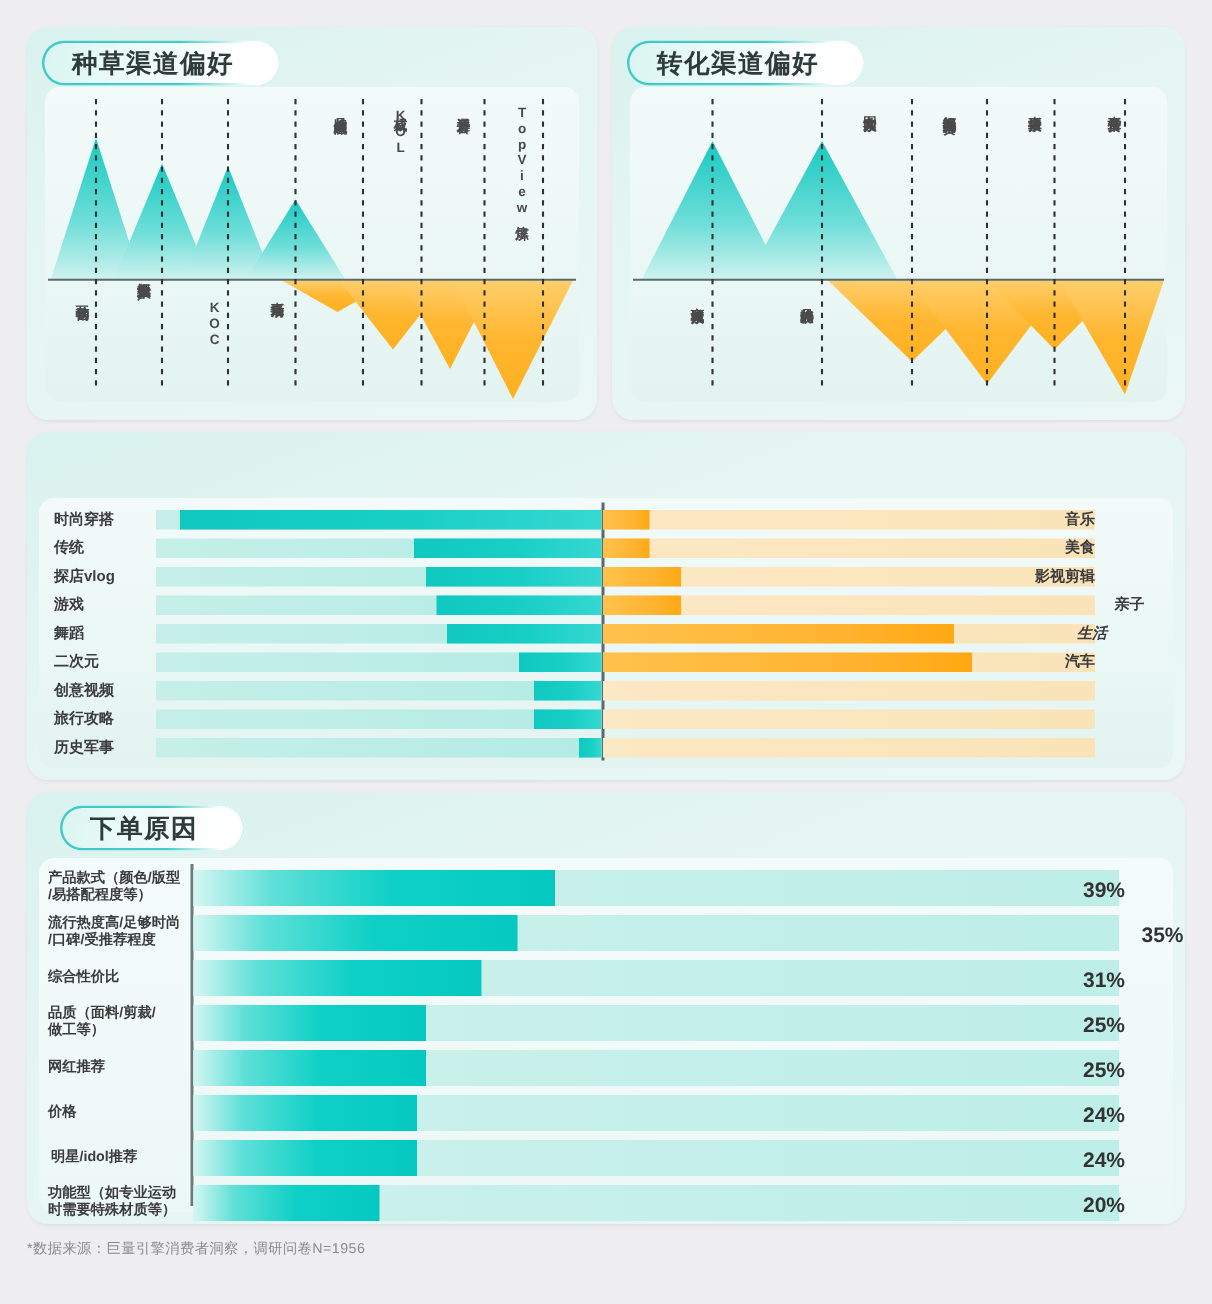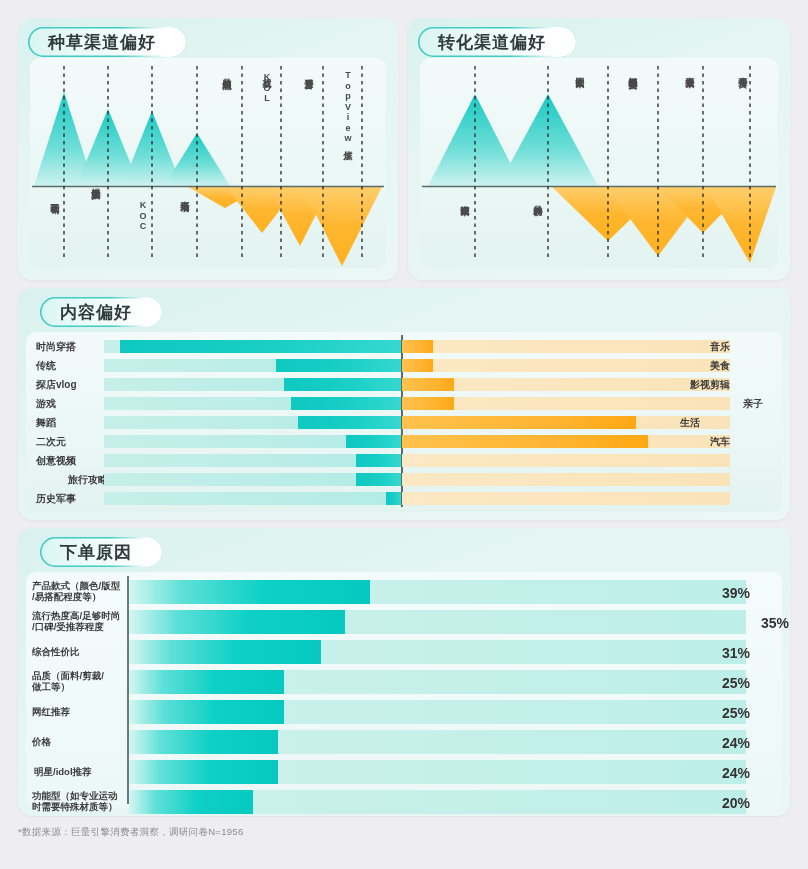--- a/index.html
+++ b/index.html
@@ -206,25 +206,20 @@
       <div class="vlabel" style="left:265px;top:12px;">直播搜索</div>
       <div class="vlabel" style="left:318px;top:12px;">直播带货</div>
 
       <div class="vlabel" style="left:40px;top:140px;">商域搜索</div>
       <div class="vlabel" style="left:113px;top:140px;">品牌热榜</div>
     </div>
   </div>
 
   <div class="panel" style="left:18px;top:288px;width:772px;height:232px;">
 
-    <div class="pill-wrap" style="left:22px;top:9px;">
-      <div class="pill-box">
-        <span class="pill-text">内容偏好</span>
-      </div>
-    </div>
 
     <div class="panel-inner" style="left:8px;top:44px;width:756px;height:180px;">
 
       <div class="cp-axis" style="left:375px;top:3px;height:172px;"></div>
 
       <div class="cp-row" style="top:8px;">
         <div class="cp-label-l" style="left:10px;top:0px;width:72px;line-height:13px;">时尚穿搭</div>
         <div class="track-l" style="left:78px;width:297px;"></div>
         <div class="bar-l" style="left:94px;width:281px;"></div>
         <div class="track-r" style="left:376px;width:328px;"></div>
@@ -258,41 +253,41 @@
         <div class="bar-r" style="left:376px;width:52px;"></div>
         <div class="cp-label-r" style="left:661px;top:0px;width:76px;line-height:13px;">亲子</div>
       </div>
 
       <div class="cp-row" style="top:84px;">
         <div class="cp-label-l" style="left:10px;top:0px;width:72px;line-height:13px;">舞蹈</div>
         <div class="track-l" style="left:78px;width:297px;"></div>
         <div class="bar-l" style="left:272px;width:103px;"></div>
         <div class="track-r" style="left:376px;width:328px;"></div>
         <div class="bar-r" style="left:376px;width:234px;"></div>
-        <div class="cp-label-r" style="left:598px;top:0px;width:76px;line-height:13px;">生活</div>
+        <div class="cp-label-r" style="left:636px;top:0px;width:76px;line-height:13px;font-style:italic;">生活</div>
       </div>
 
       <div class="cp-row" style="top:103px;">
         <div class="cp-label-l" style="left:10px;top:0px;width:72px;line-height:13px;">二次元</div>
         <div class="track-l" style="left:78px;width:297px;"></div>
         <div class="bar-l" style="left:320px;width:55px;"></div>
         <div class="track-r" style="left:376px;width:328px;"></div>
         <div class="bar-r" style="left:376px;width:246px;"></div>
         <div class="cp-label-r" style="left:628px;top:0px;width:76px;line-height:13px;">汽车</div>
       </div>
 
       <div class="cp-row" style="top:122px;">
         <div class="cp-label-l" style="left:10px;top:0px;width:72px;line-height:13px;">创意视频</div>
         <div class="track-l" style="left:78px;width:297px;"></div>
         <div class="bar-l" style="left:330px;width:45px;"></div>
         <div class="track-r" style="left:376px;width:328px;"></div>
       </div>
 
       <div class="cp-row" style="top:141px;">
-        <div class="cp-label-l" style="left:10px;top:0px;width:72px;line-height:13px;text-align:right;">旅行攻略</div>
+        <div class="cp-label-l" style="left:10px;top:0px;width:72px;line-height:13px;">旅行攻略</div>
         <div class="track-l" style="left:78px;width:297px;"></div>
         <div class="bar-l" style="left:330px;width:45px;"></div>
         <div class="track-r" style="left:376px;width:328px;"></div>
       </div>
 
       <div class="cp-row" style="top:160px;">
         <div class="cp-label-l" style="left:10px;top:0px;width:72px;line-height:13px;">历史军事</div>
         <div class="track-l" style="left:78px;width:297px;"></div>
         <div class="bar-l" style="left:360px;width:15px;"></div>
         <div class="track-r" style="left:376px;width:328px;"></div>

